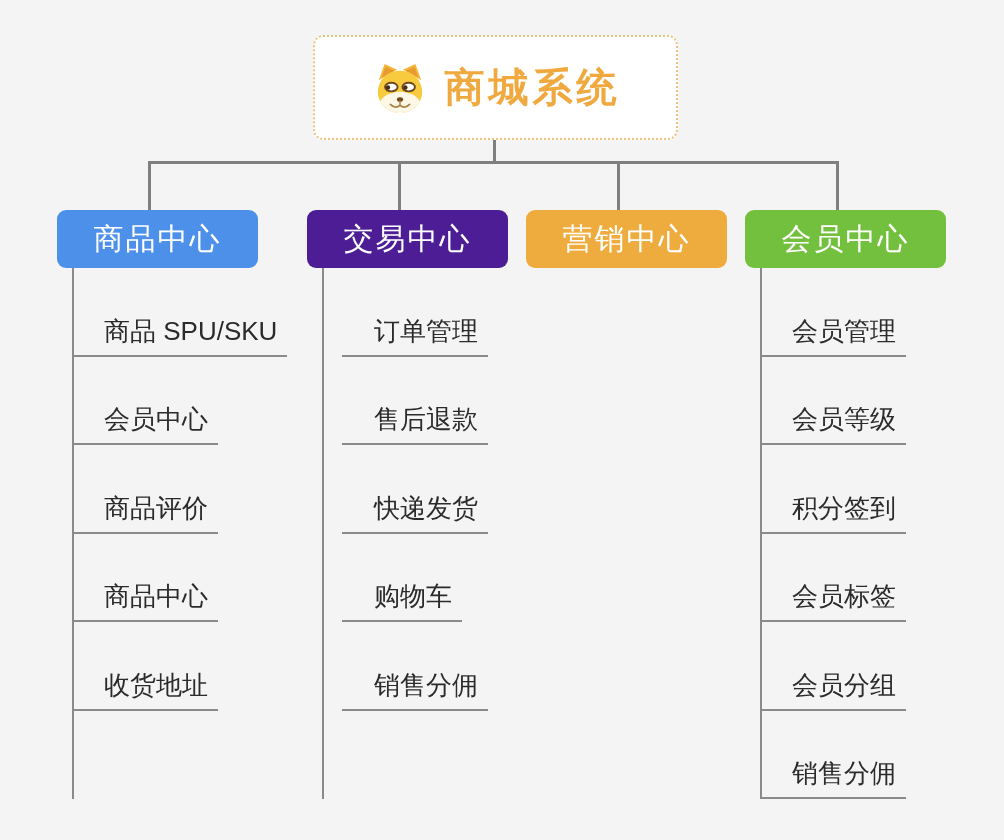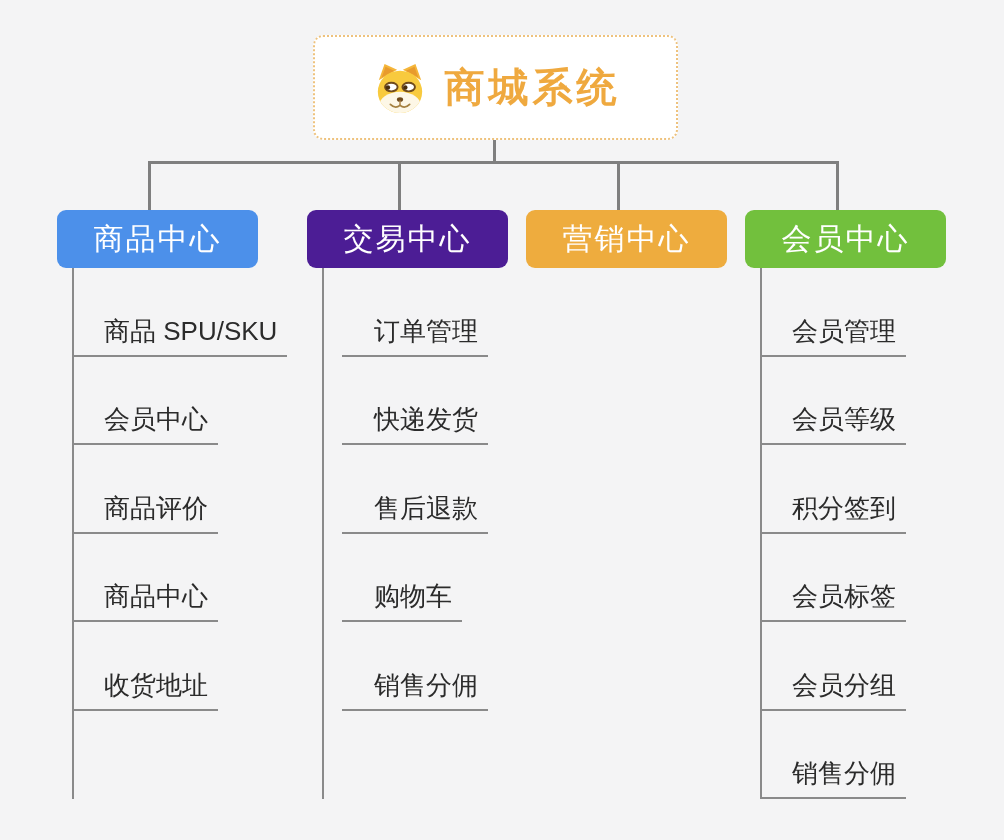--- a/index.html
+++ b/index.html
@@ -152,24 +152,24 @@
     <div class="leaf">
         <span class="leaf-label">收货地址</span>
       </div>
   </div>
 
   <div class="column c1">
     <div class="leaf">
         <span class="leaf-label">订单管理</span>
       </div>
     <div class="leaf">
-        <span class="leaf-label">快递发货</span>
+        <span class="leaf-label">售后退款</span>
       </div>
     <div class="leaf">
-        <span class="leaf-label">售后退款</span>
+        <span class="leaf-label">快递发货</span>
       </div>
     <div class="leaf">
         <span class="leaf-label">购物车</span>
       </div>
     <div class="leaf">
         <span class="leaf-label">销售分佣</span>
       </div>
   </div>
 
 

